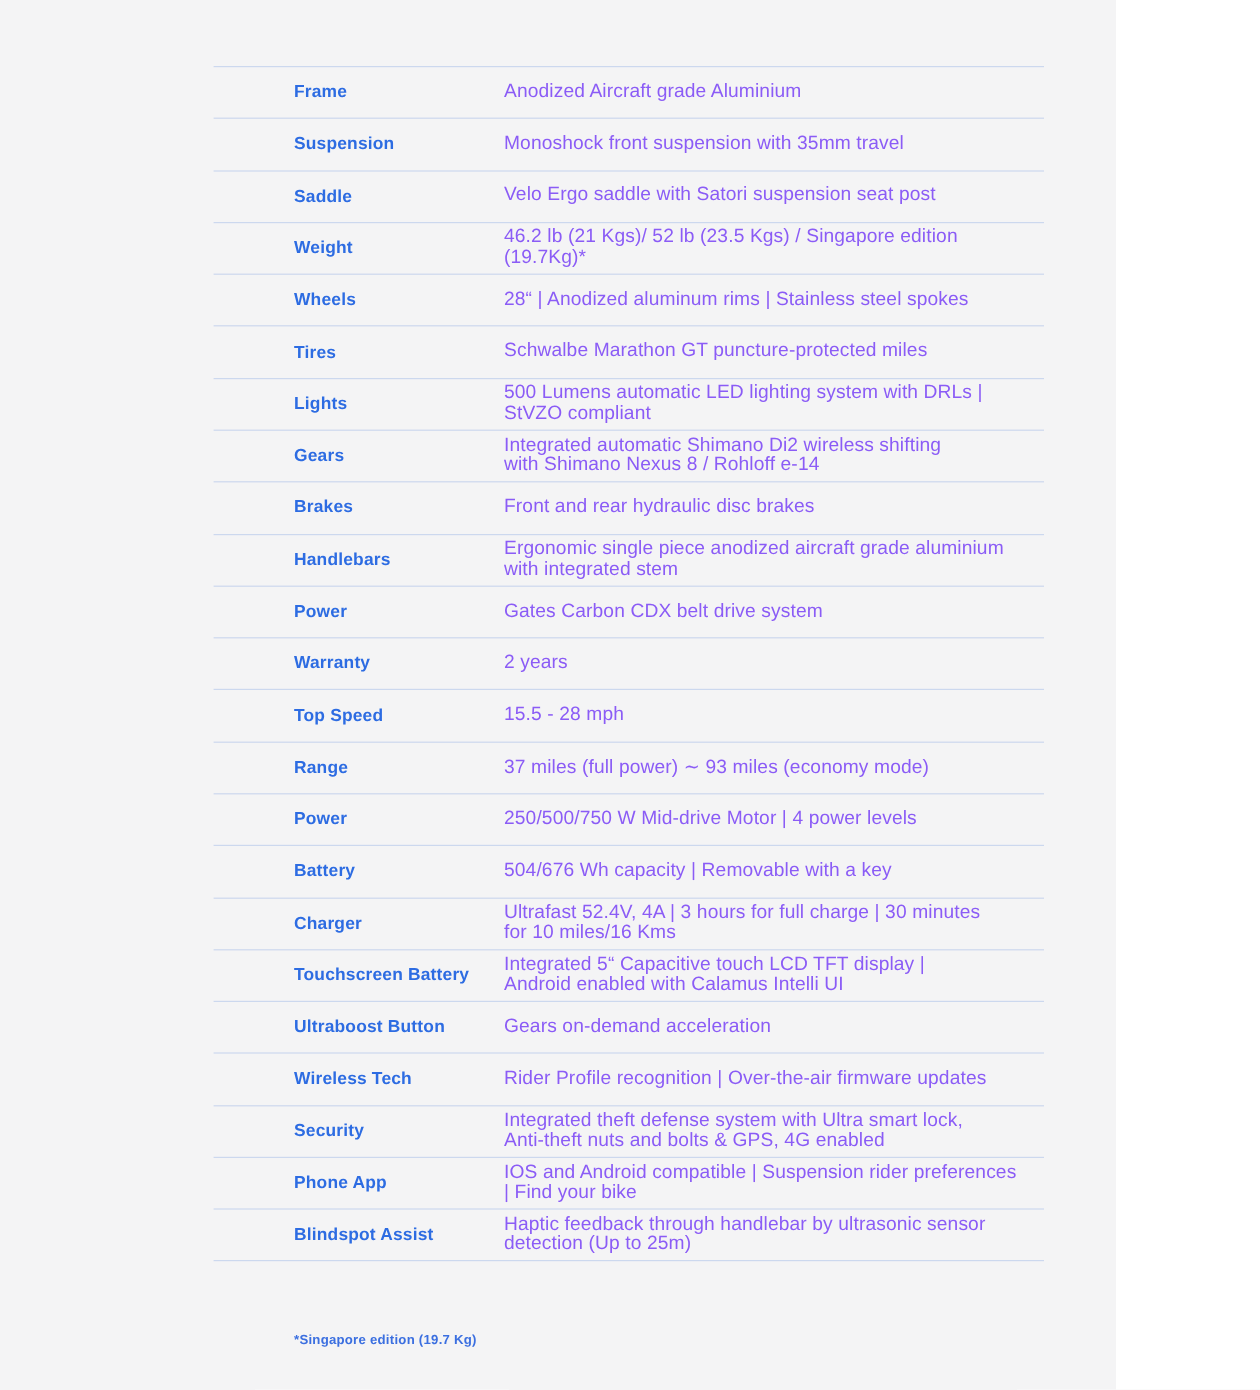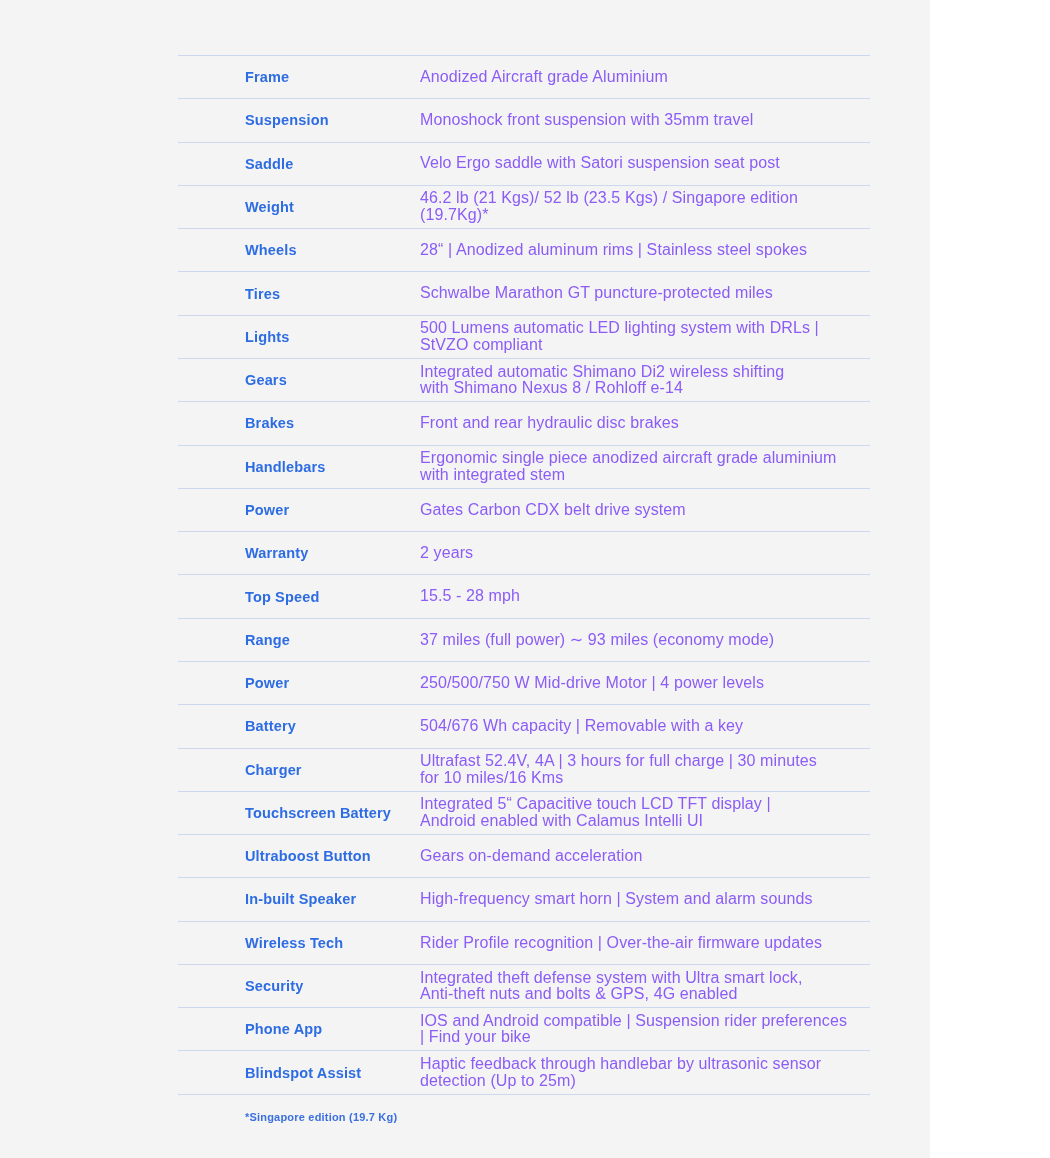--- a/index.html
+++ b/index.html
@@ -157,24 +157,20 @@
         <div class="spec-label">Touchscreen Battery</div>
         <div class="spec-value">Integrated 5“ Capacitive touch LCD TFT display |
 Android enabled with Calamus Intelli UI</div>
       </div>
 
       <div class="spec-row">
         <div class="spec-label">Ultraboost Button</div>
         <div class="spec-value">Gears on-demand acceleration</div>
       </div>
 
-      <div class="spec-row">
-        <div class="spec-label">In-built Speaker</div>
-        <div class="spec-value">High-frequency smart horn | System and alarm sounds</div>
-      </div>
 
       <div class="spec-row">
         <div class="spec-label">Wireless Tech</div>
         <div class="spec-value">Rider Profile recognition | Over-the-air firmware updates</div>
       </div>
 
       <div class="spec-row">
         <div class="spec-label">Security</div>
         <div class="spec-value">Integrated theft defense system with Ultra smart lock,
 Anti-theft nuts and bolts &amp; GPS, 4G enabled</div>

